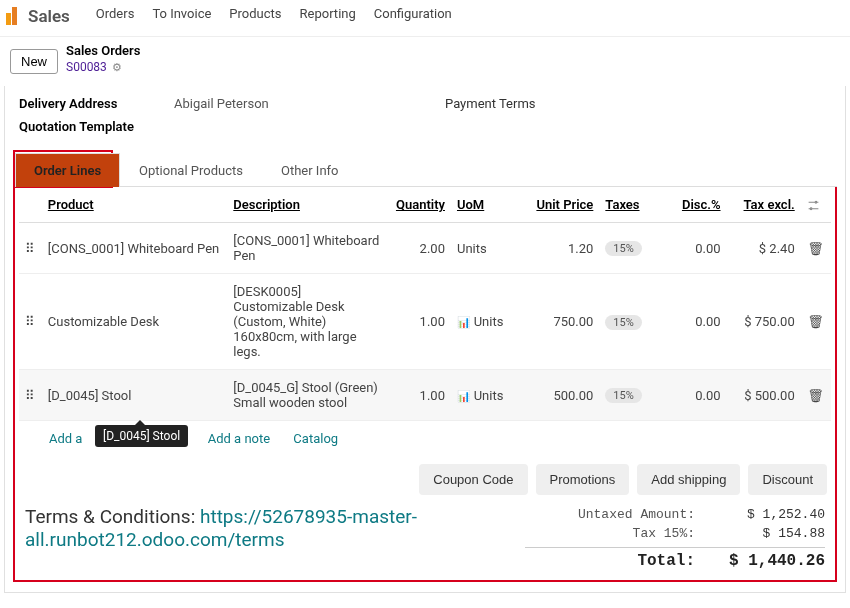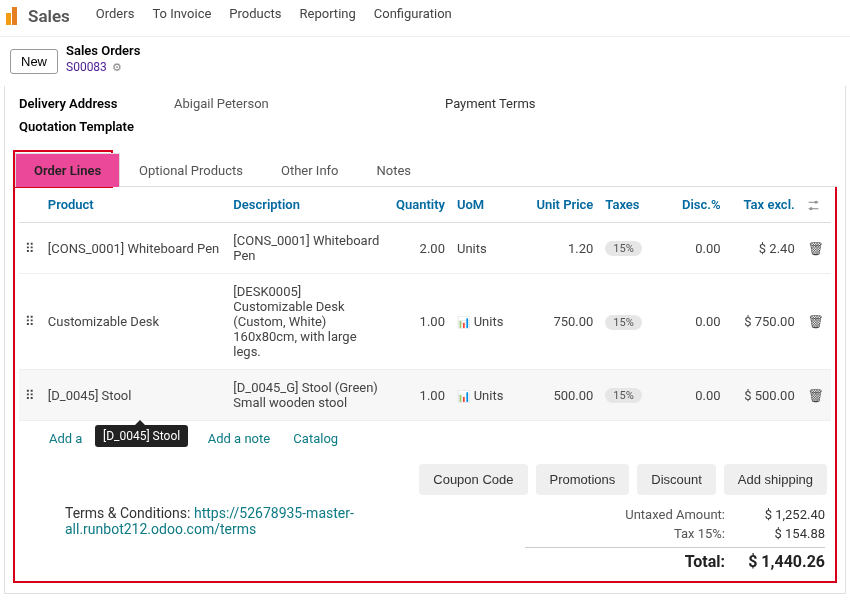--- a/index.html
+++ b/index.html
@@ -60,33 +60,34 @@
     display: flex; margin-top: 14px; border-bottom: 1px solid #ddd;
     padding-left: 2px;
   }
   .tab {
     padding: 9px 18px; font-size: 13px; color: #555; cursor: pointer;
     border: 1px solid transparent; border-bottom: none;
     position: relative; top: 1px;
   }
   .tab.active {
     font-weight: 600; color: #222;
-    border-color: #ddd; background: #ec4899;
+    border-color: #ddd; background: #c2410c;
   }
   .red-box-tab {
     position: absolute; border: 2px solid #d6001c;
     pointer-events: none;
   }
   .table-wrap { margin-top: 0; border: 2px solid #d6001c; border-top: none; padding: 0 4px 8px 4px; }
   table.lines {
     width: 100%; border-collapse: collapse; font-size: 13px;
   }
   table.lines th {
-    text-align: left; font-weight: 600; padding: 10px 6px; color: #0369a1;
+    text-align: left; font-weight: 600; padding: 10px 6px; color: #000000;
     border-bottom: 1px solid #ddd;
+    text-decoration: underline;
   }
   table.lines th.r, table.lines td.r { text-align: right; }
   table.lines td {
     padding: 10px 6px; vertical-align: middle; border-bottom: 1px solid #eee;
     color: #444;
   }
   tr.dim td { background: #f7f7f7; }
   .handle { color: #bbb; cursor: grab; width: 14px; }
   .tax-pill {
     display: inline-block; background: #e6e6e6; color: #555;
@@ -110,24 +111,24 @@
     padding: 12px 4px 6px 4px;
   }
   .footer-btn {
     background: #efefef; border: none; padding: 8px 14px;
     border-radius: 4px; font-size: 13px; color: #333; cursor: pointer;
   }
   .bottom {
     display: flex; justify-content: space-between; align-items: flex-start;
     padding: 4px 6px 0 6px;
   }
-  .terms { font-size: 14px; color: #333; margin-left: 40px; }
+  .terms { font-size: 19px; color: #333; }
   .terms a { color: #0e7a84; text-decoration: none; }
   .totals { text-align: right; font-size: 13px; min-width: 300px; }
-  .totals-row { display: flex; justify-content: flex-end; padding: 2px 0; }
+  .totals-row { display: flex; justify-content: flex-end; gap: 30px; padding: 2px 0; font-family: Liberation Mono, monospace; }
   .totals-row .lbl { color: #555; width: 150px; text-align: right; }
   .totals-row .val { width: 100px; }
   .totals-row.total { border-top: 1px solid #ccc; margin-top: 4px; padding-top: 4px; align-items: center; }
   .totals-row.total .lbl, .totals-row.total .val { font-weight: 700; font-size: 16px; color: #222; }
   .settings-icon { color: #888; cursor: pointer; }
   svg.icon { width: 13px; height: 13px; vertical-align: middle; }
 </style>
 </head>
 <body>
 
@@ -163,21 +164,20 @@
   <div class="hdr-row">
     <span class="hdr-lbl">Quotation Template</span>
   </div>
 
   <div style="position:relative;">
     <div class="red-box-tab" style="left:0; top:-2px; width:100px; height:38px;"></div>
     <div class="tabs">
       <div class="tab active">Order Lines</div>
       <div class="tab">Optional Products</div>
       <div class="tab">Other Info</div>
-      <div class="tab">Notes</div>
     </div>
   </div>
 
   <div class="table-wrap">
     <table class="lines">
       <thead>
         <tr>
           <th class="handle"></th>
           <th style="width:175px;">Product</th>
           <th style="width:150px;">Description</th>
@@ -243,22 +243,22 @@
         <span style="visibility:hidden;"> product / s</span><span>ection</span>
       </span>
       <span class="la-link">Add a note</span>
       <span class="la-link">Catalog</span>
       <div class="tooltip">[D_0045] Stool</div>
     </div>
 
     <div class="footer-row">
       <button class="footer-btn">Coupon Code</button>
       <button class="footer-btn">Promotions</button>
+      <button class="footer-btn">Add shipping</button>
       <button class="footer-btn">Discount</button>
-      <button class="footer-btn">Add shipping</button>
     </div>
 
     <div class="bottom">
       <div class="terms">
         <span>Terms &amp; Conditions: </span><a href="#">https://52678935-master-all.runbot212.odoo.com/terms</a>
       </div>
       <div class="totals">
         <div class="totals-row">
           <span class="lbl">Untaxed Amount:</span>
           <span class="val">$ 1,252.40</span>

